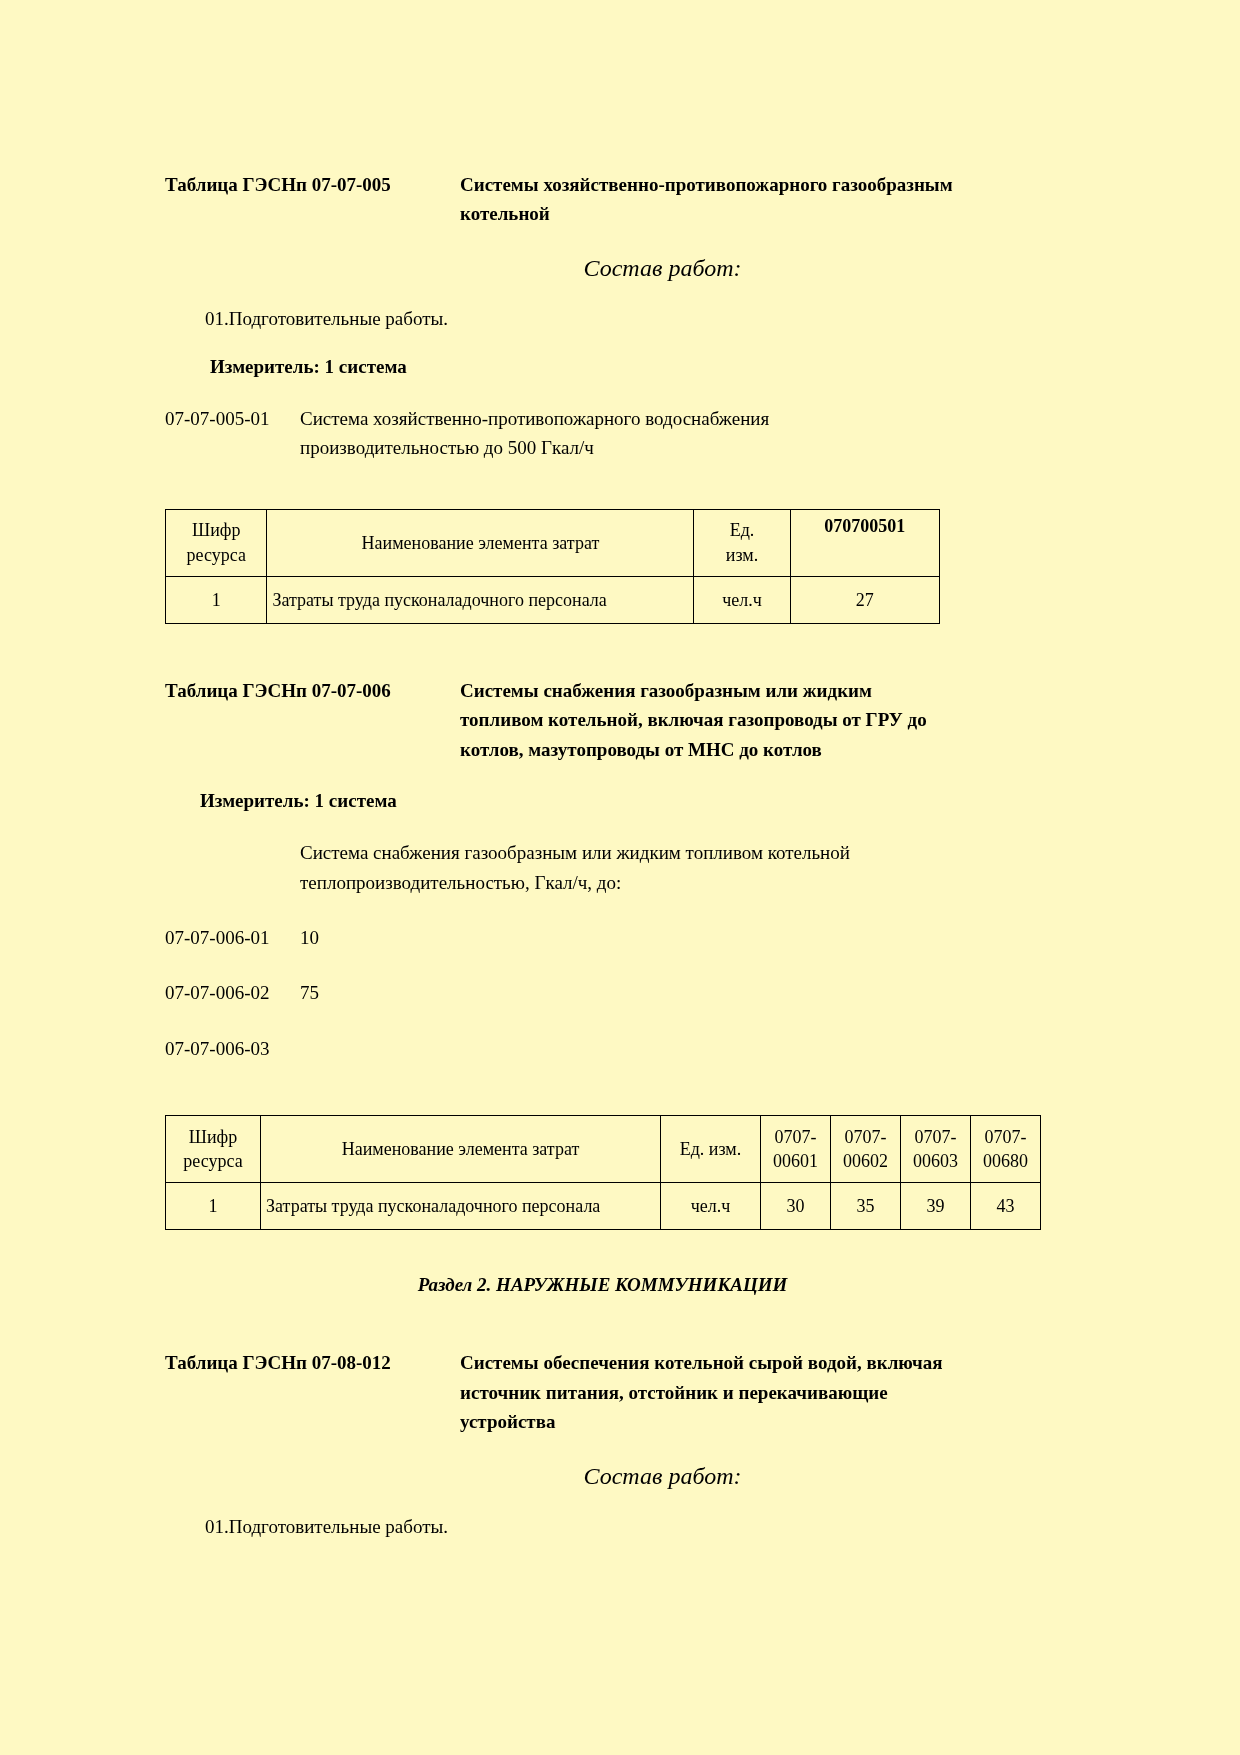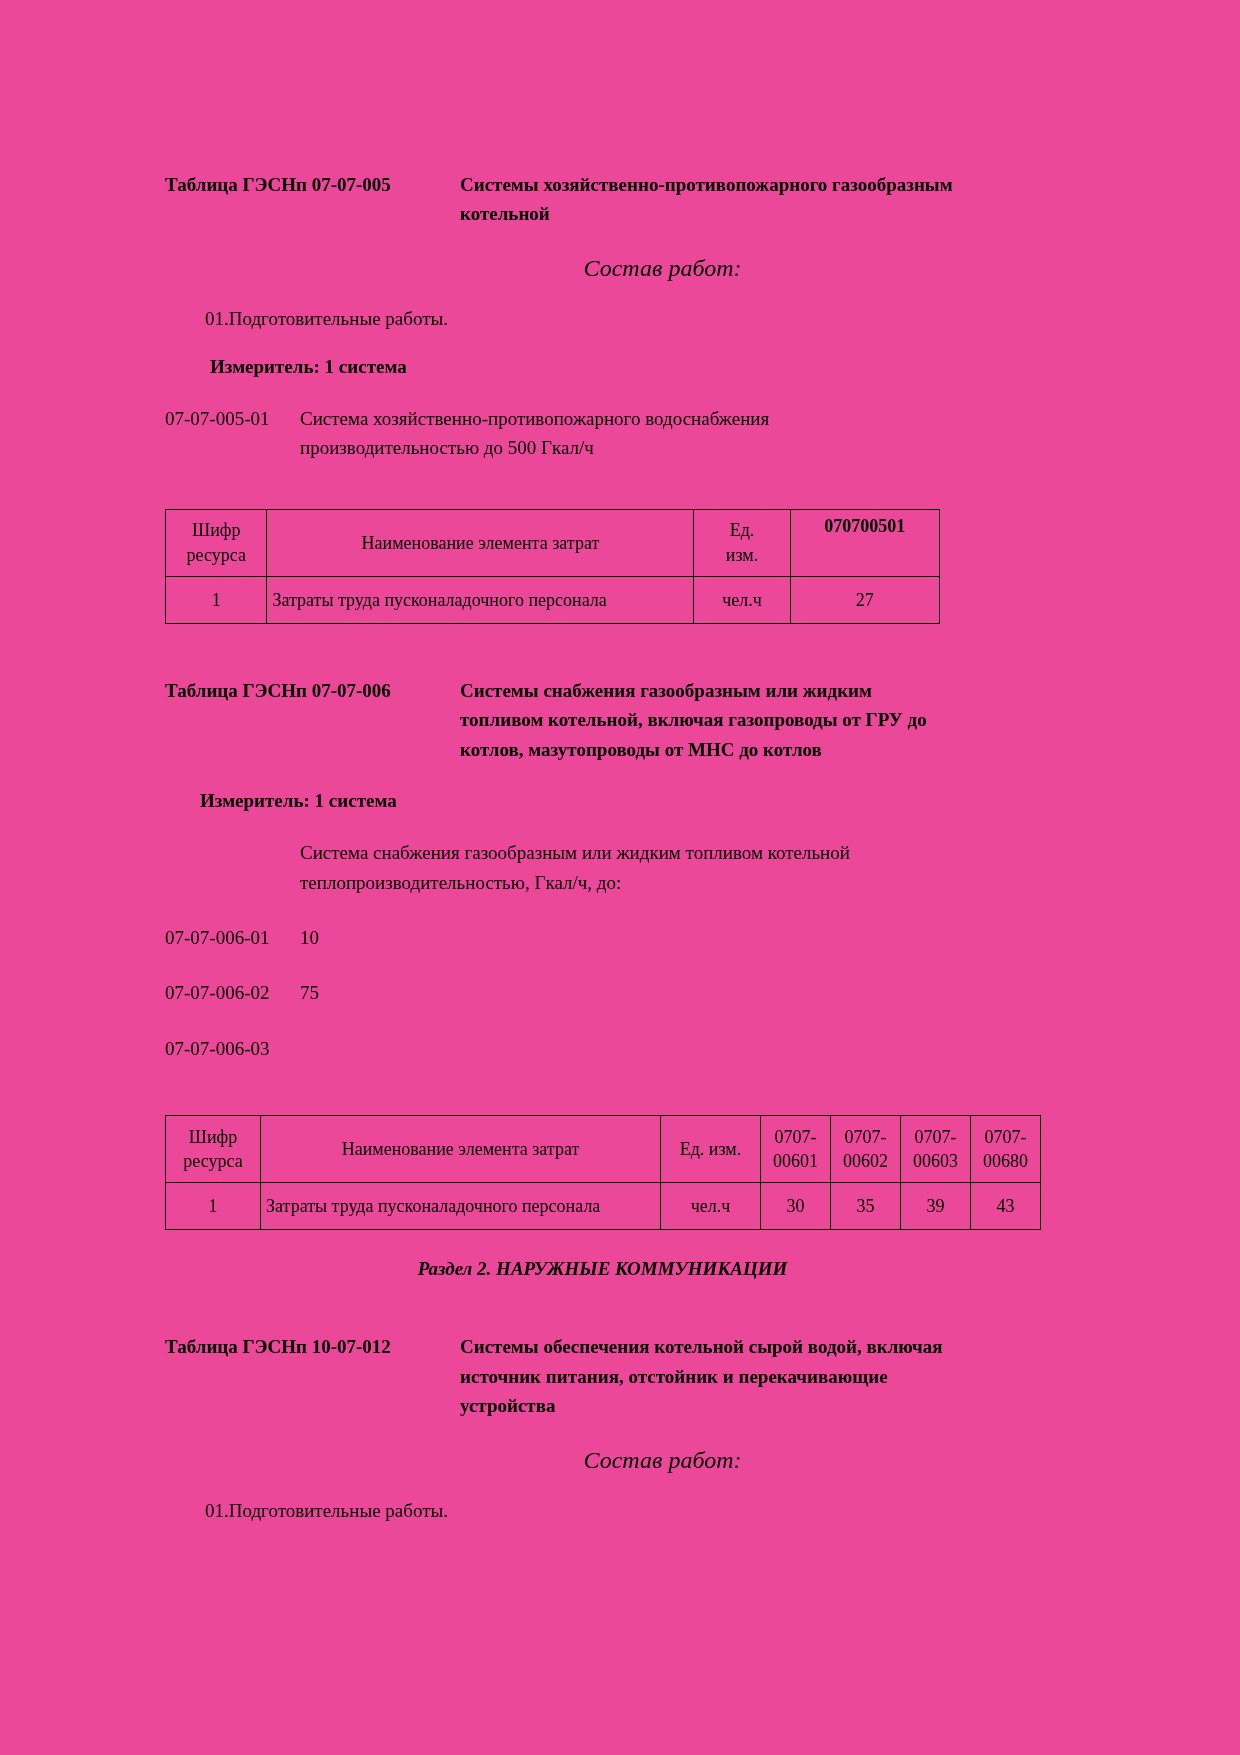--- a/index.html
+++ b/index.html
@@ -9,21 +9,21 @@
   }
   body {
     font-family: "Liberation Serif", "DejaVu Serif", serif;
     color: #000000;
   }
   .page {
     width: 1240px;
     height: 1755px;
     position: relative;
     margin: 0 auto;
-    background: #ec4899;
+    background: #fef9c3;
     box-sizing: border-box;
     padding: 170px 140px 0 165px;
   }
   .content {
     width: 935px;
   }
 
   
   .table-head {
     display: flex;
@@ -96,21 +96,21 @@
   }
   table.res td.c { text-align: center; }
   table.res td.l { text-align: left; }
   .th-cell { text-align: center; height: 58px; }
 
   .section-title {
     text-align: center;
     font-weight: bold;
     font-style: italic;
     font-size: 19px;
-    margin-top: 28px;
+    margin-top: 44px;
   }
 </style>
 </head>
 <body>
 
 <div class="page">
   <div class="content">
 
     <div>
       <div class="table-head">
@@ -226,21 +226,21 @@
             <td class="c">43</td>
           </tr>
         </tbody>
       </table>
     </div>
 
     <div class="section-title" style="padding-right:60px;">Раздел 2. НАРУЖНЫЕ КОММУНИКАЦИИ</div>
 
     <div style="margin-top:52px;">
       <div class="table-head">
-        <div class="code">Таблица ГЭСНп 10-07-012</div>
+        <div class="code">Таблица ГЭСНп 07-08-012</div>
         <div class="title">Системы обеспечения котельной сырой водой, включая источник питания, отстойник и перекачивающие устройства</div>
       </div>
 
       <div class="centered-italic">Состав работ:</div>
 
       <div class="work-item">01.Подготовительные работы.</div>
     </div>
 
   </div>
 </div>

